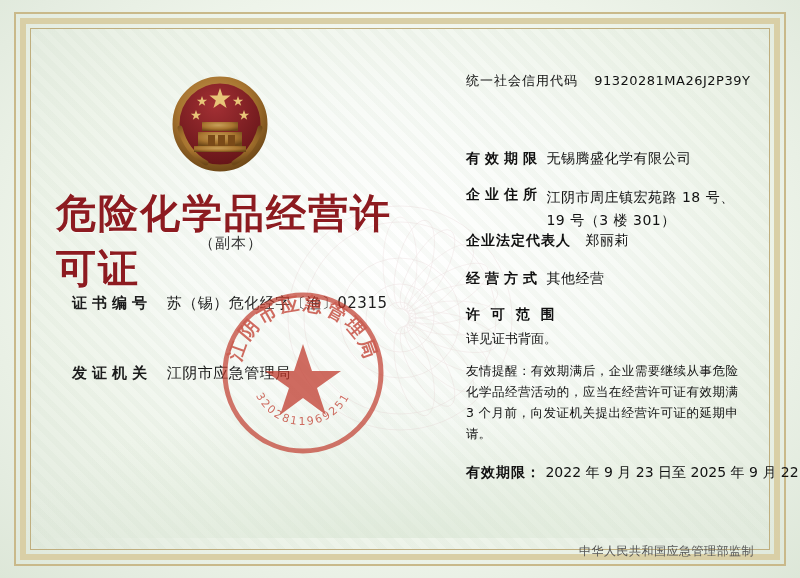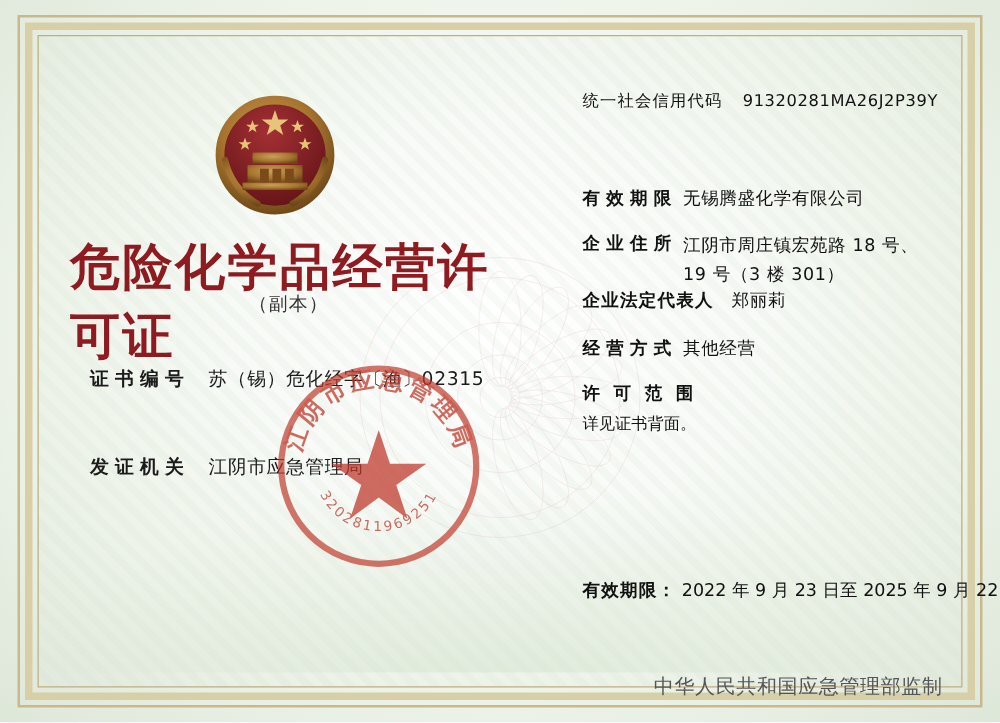--- a/index.html
+++ b/index.html
@@ -109,21 +109,21 @@
     position:absolute;left:466px;top:360px;width:272px;
     font-size:12.5px;line-height:21px;color:#111;text-align:justify;
     font-family:"DejaVu Sans", sans-serif;
   }
   .validity{
     position:absolute;left:466px;top:464px;font-size:14px;color:#111;
     font-family:"DejaVu Sans", sans-serif;white-space:nowrap;
   }
   .validity .lbl{font-weight:bold;letter-spacing:1px;}
   .footer{
-    position:absolute;right:46px;bottom:18px;font-size:16px;color:#555;
+    position:absolute;right:46px;bottom:18px;font-size:12px;color:#555;
     font-family:"DejaVu Sans", sans-serif;letter-spacing:.5px;
   }
 </style>
 </head>
 <body>
 
 <div class="cert">
 
   <div class="frame-outer"></div>
   <div class="frame-mid"></div>
@@ -242,20 +242,21 @@
   <div class="rrow" id="row-legal">
     <span class="lbl" style="letter-spacing:1px">企业法定代表人</span>
     <span class="val" style="margin-left:10px">郑丽莉</span>
   </div>
 
   <div class="rrow" id="row-scope">
     <span class="lbl" style="letter-spacing:3px">许 可 范 围</span>
   </div>
   <div class="scope-note">详见证书背面。</div>
 
+  <div class="remind">友情提醒：有效期满后，企业需要继续从事危险化学品经营活动的，应当在经营许可证有效期满 3 个月前，向发证机关提出经营许可证的延期申请。</div>
 
   <div class="validity">
     <span class="lbl">有效期限：</span>
     <span class="val">2022 年 9 月 23 日至 2025 年 9 月 22 日</span>
   </div>
 
   <div class="footer">中华人民共和国应急管理部监制</div>
 </div>
 
 </body></html>

